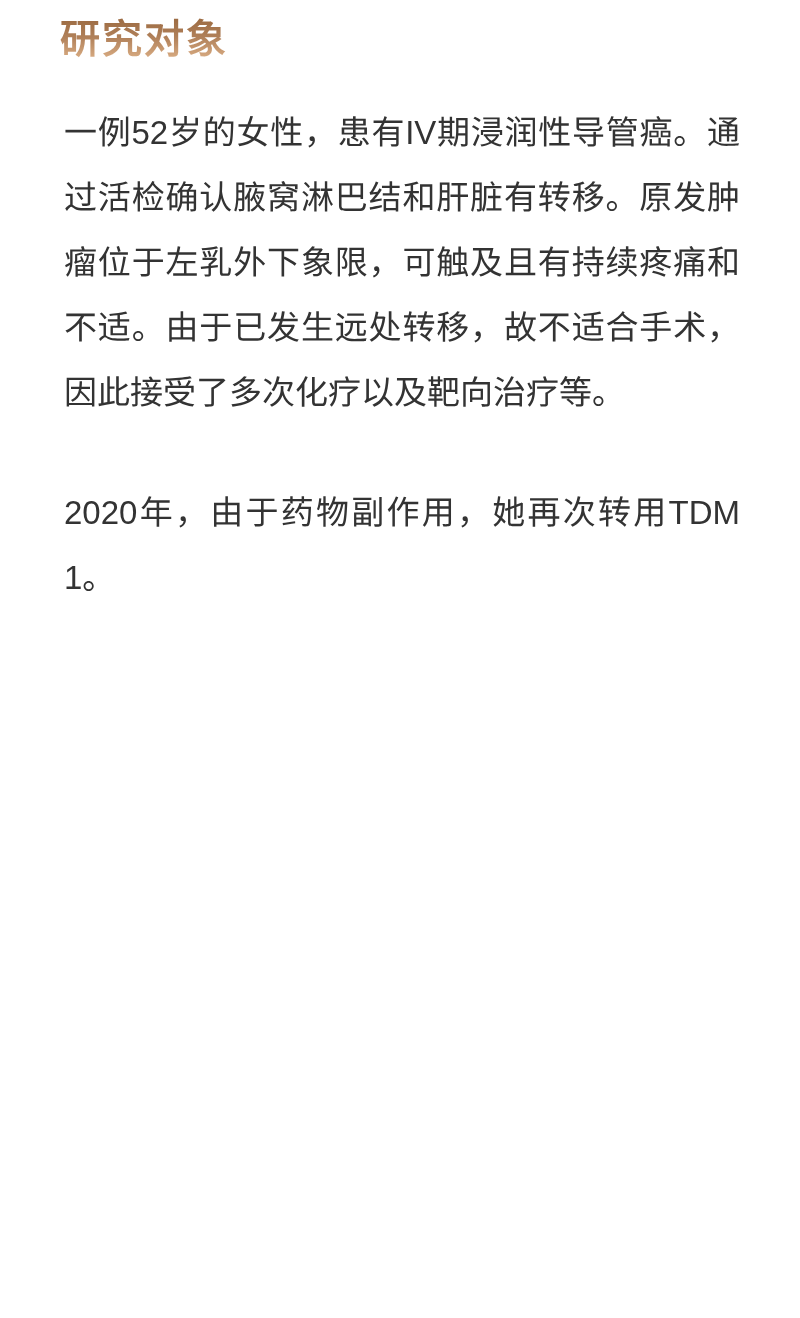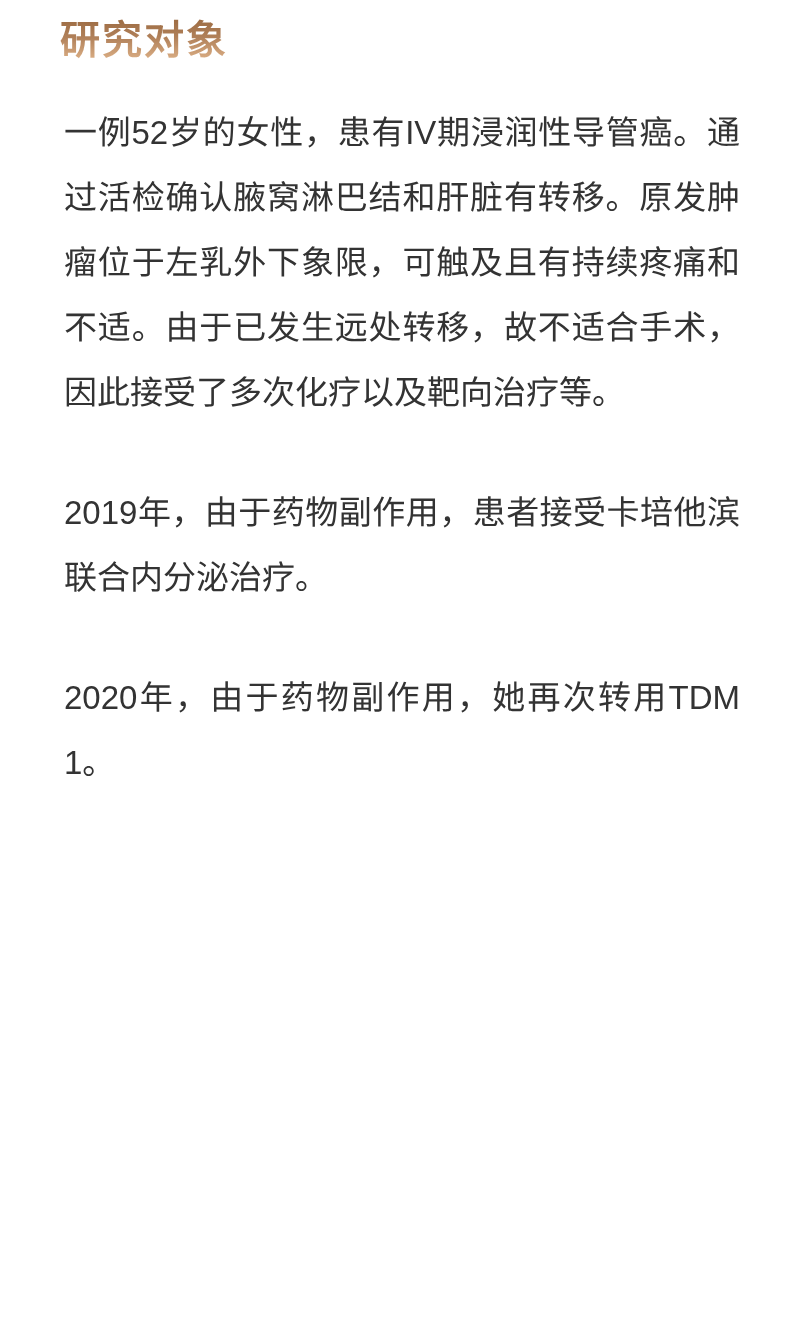--- a/index.html
+++ b/index.html
@@ -12,21 +12,21 @@
     height: 1318px;
     overflow: hidden;
   }
   .article {
     box-sizing: border-box;
     width: 800px;
     padding: 16px 60px 0 60px;
   }
   .section-title {
     margin: 0 0 36px 0;
-    font-family: Liberation Sans, sans-serif;
+    font-family: Liberation Serif, serif;
     font-size: 40px;
     line-height: 48px;
     font-weight: 700;
     letter-spacing: 2px;
     width: fit-content;
     background: linear-gradient(180deg, #99683f 0%, #b1815a 45%, #e3b78d 100%);
     -webkit-background-clip: text;
     background-clip: text;
     -webkit-text-fill-color: transparent;
     color: transparent;
@@ -49,16 +49,15 @@
 </head>
 <body>
 
 <main class="article">
   <h1 class="section-title">研究对象</h1>
 
   <p class="para">一例52岁的女性，患有IV期浸润性导管癌。通过活检确认腋窝淋巴结和肝脏有转移。原发肿瘤位于左乳外下象限，可触及且有持续疼痛和不适。由于已发生远处转移，故不适合手术，因此接受了多次化疗以及靶向治疗等。</p>
 
 
 
-  <p class="para">2019年，由于药物副作用，患者接受卡培他滨联合内分泌治疗。</p>
 
   <p class="para">2020年，由于药物副作用，她再次转用TDM1。</p>
 </main>
 
 </body></html>

